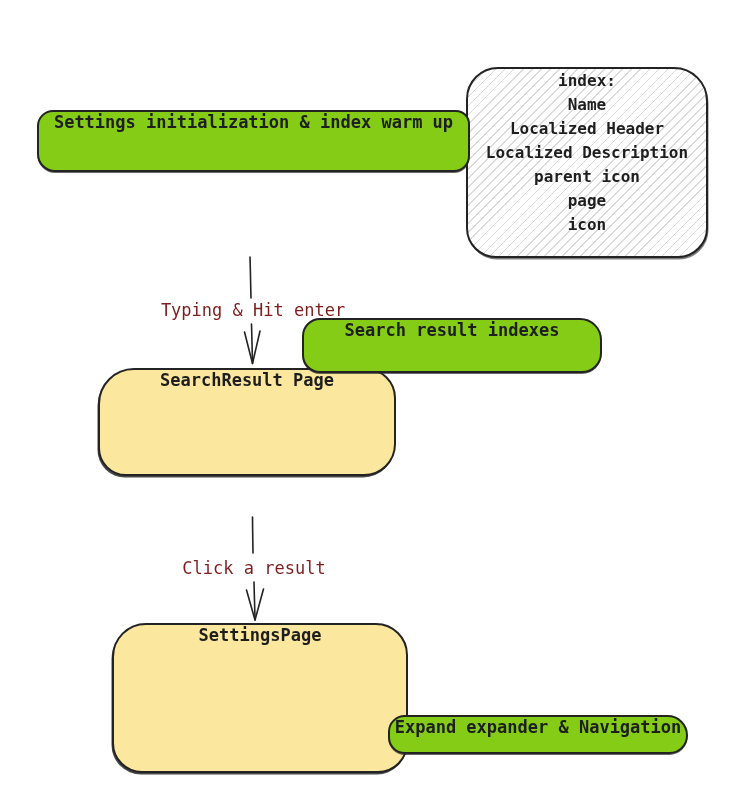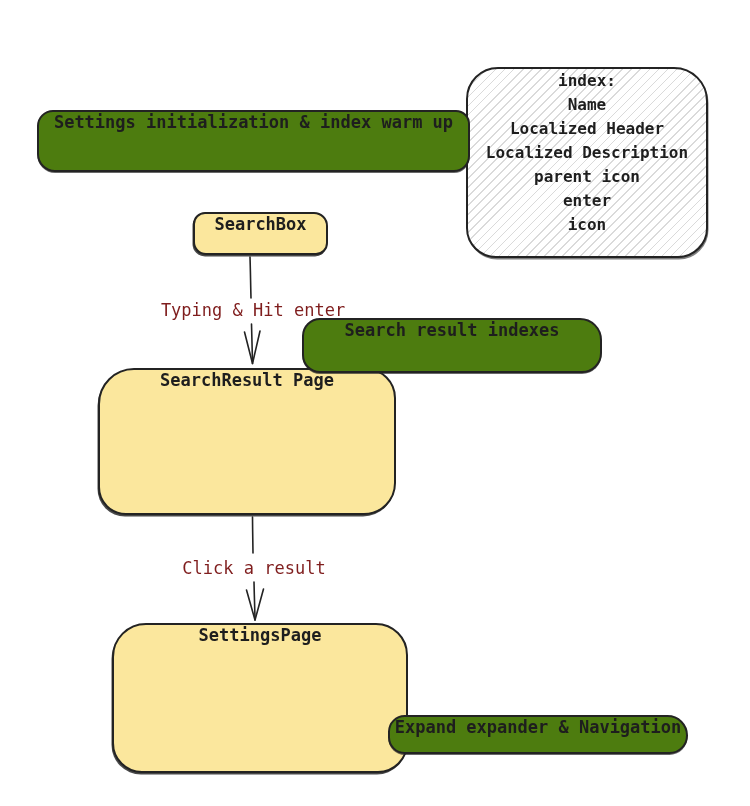--- a/index.html
+++ b/index.html
@@ -20,36 +20,36 @@
     align-items: flex-start;
     justify-content: center;
     text-align: center;
     font-weight: bold;
   }
   .yellow {
     background: #fbe79d;
     box-shadow: -1px 2px 0 -0.5px rgba(40,40,40,0.85);
   }
   .gray {
-    background: #4d7c0f;
+    background: #84cc16;
     box-shadow: 0 1.5px 0 -0.5px rgba(40,40,40,0.7);
   }
   .hatch {
     background:
       repeating-linear-gradient(135deg, #dadada 0 1.2px, rgba(255,255,255,0) 1.2px 6.4px),
       #ffffff;
     box-shadow: 1px 2px 0 -0.5px rgba(40,40,40,0.6);
   }
 
   
   .settings-init   { left: 37px;  top: 110px; width: 433px; height: 62px;  border-radius: 16px 14px 16px 18px; z-index: 2; font-size: 17px; }
   .index-fields    { left: 466px; top: 67px;  width: 242px; height: 191px; border-radius: 32px 34px 30px 30px; z-index: 1; }
   .searchbox      { left: 193px; top: 212px; width: 135px; height: 43px;  border-radius: 12px 14px 12px 13px; z-index: 2; font-size: 17px; }
   .search-within   { left: 302px; top: 318px; width: 300px; height: 55px;  border-radius: 18px 22px 20px 18px; z-index: 3; font-size: 17px; }
-  .searchresult    { left: 98px;  top: 368px; width: 298px; height: 147px; border-radius: 36px 30px 32px 28px; z-index: 2; font-size: 17px; }
+  .searchresult    { left: 98px;  top: 368px; width: 298px; height: 108px; border-radius: 36px 30px 32px 28px; z-index: 2; font-size: 17px; }
   .settingspage    { left: 112px; top: 623px; width: 296px; height: 150px; border-radius: 34px 32px 30px 30px; z-index: 2; font-size: 17px; }
   .expand-nav      { left: 388px; top: 715px; width: 300px; height: 39px;  border-radius: 18px 22px 20px 18px; z-index: 3; font-size: 17px; }
 
   .index-lines {
     display: flex;
     flex-direction: column;
     font-size: 16px;
     line-height: 24px;
     text-align: center;
   }
@@ -86,32 +86,29 @@
 
 <div class="canvas">
 
   <div class="box hatch index-fields">
     <div class="index-lines">
       <span>index:</span>
       <span>Name</span>
       <span>Localized Header</span>
       <span>Localized Description</span>
       <span>parent icon</span>
-      <span>enter</span>
+      <span>page</span>
       <span>icon</span>
     </div>
   </div>
 
   <div class="box gray settings-init">
     <span>Settings initialization &amp; index warm up</span>
   </div>
 
-  <div class="box yellow searchbox">
-    <span>SearchBox</span>
-  </div>
 
   <div class="box yellow searchresult">
     <span>SearchResult Page</span>
   </div>
 
   <div class="box gray search-within">
     <span>Search result indexes</span>
   </div>
 
   <div class="box yellow settingspage">

